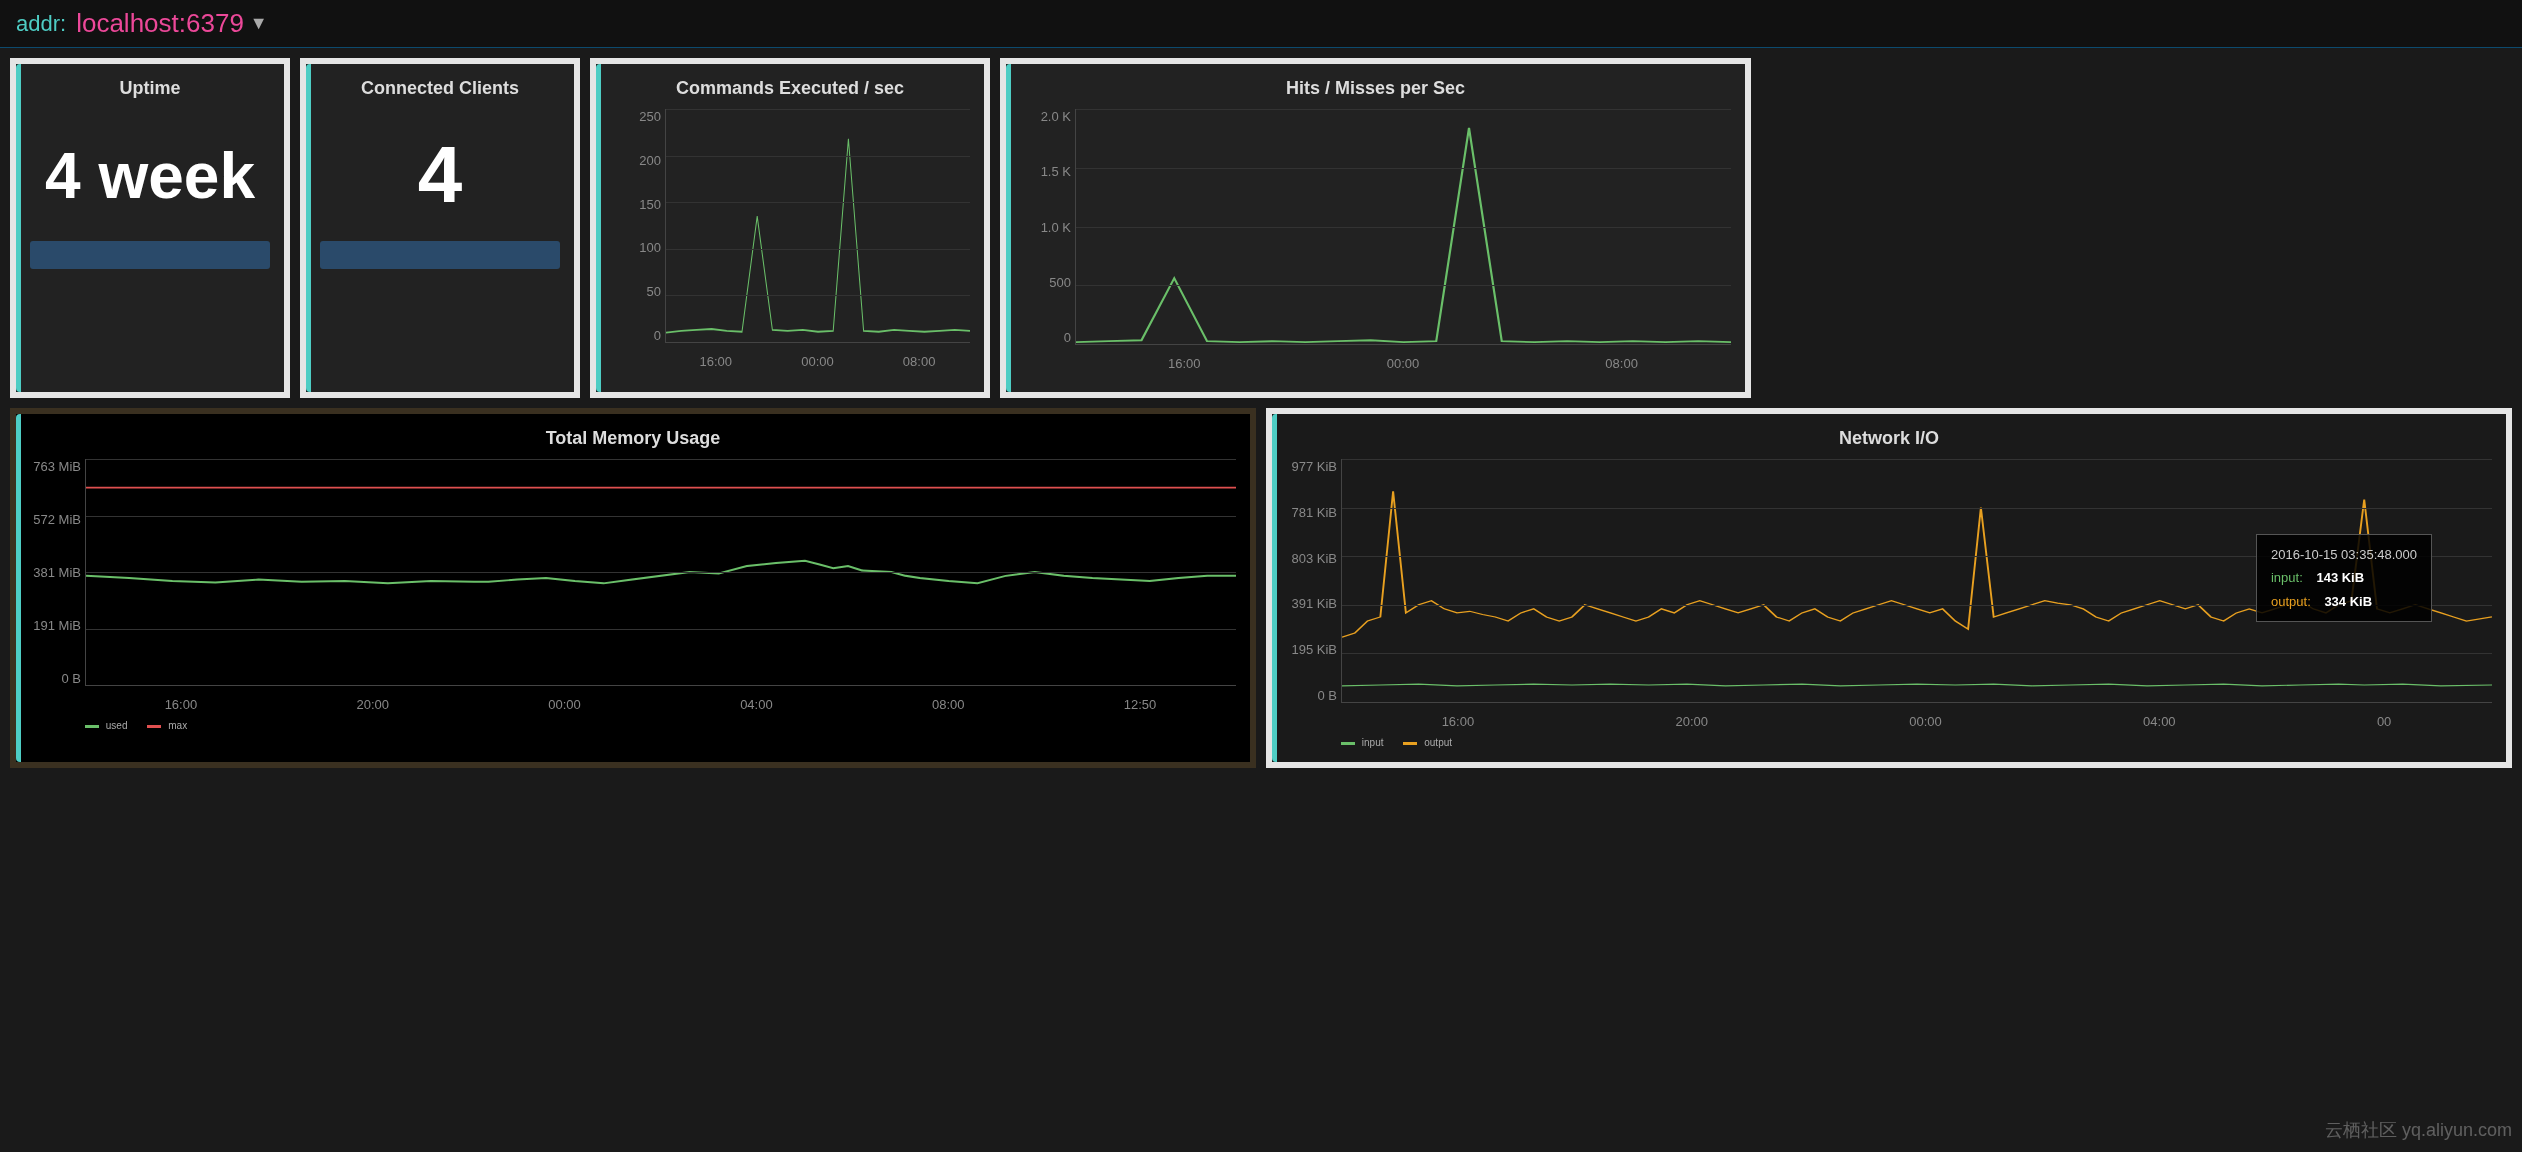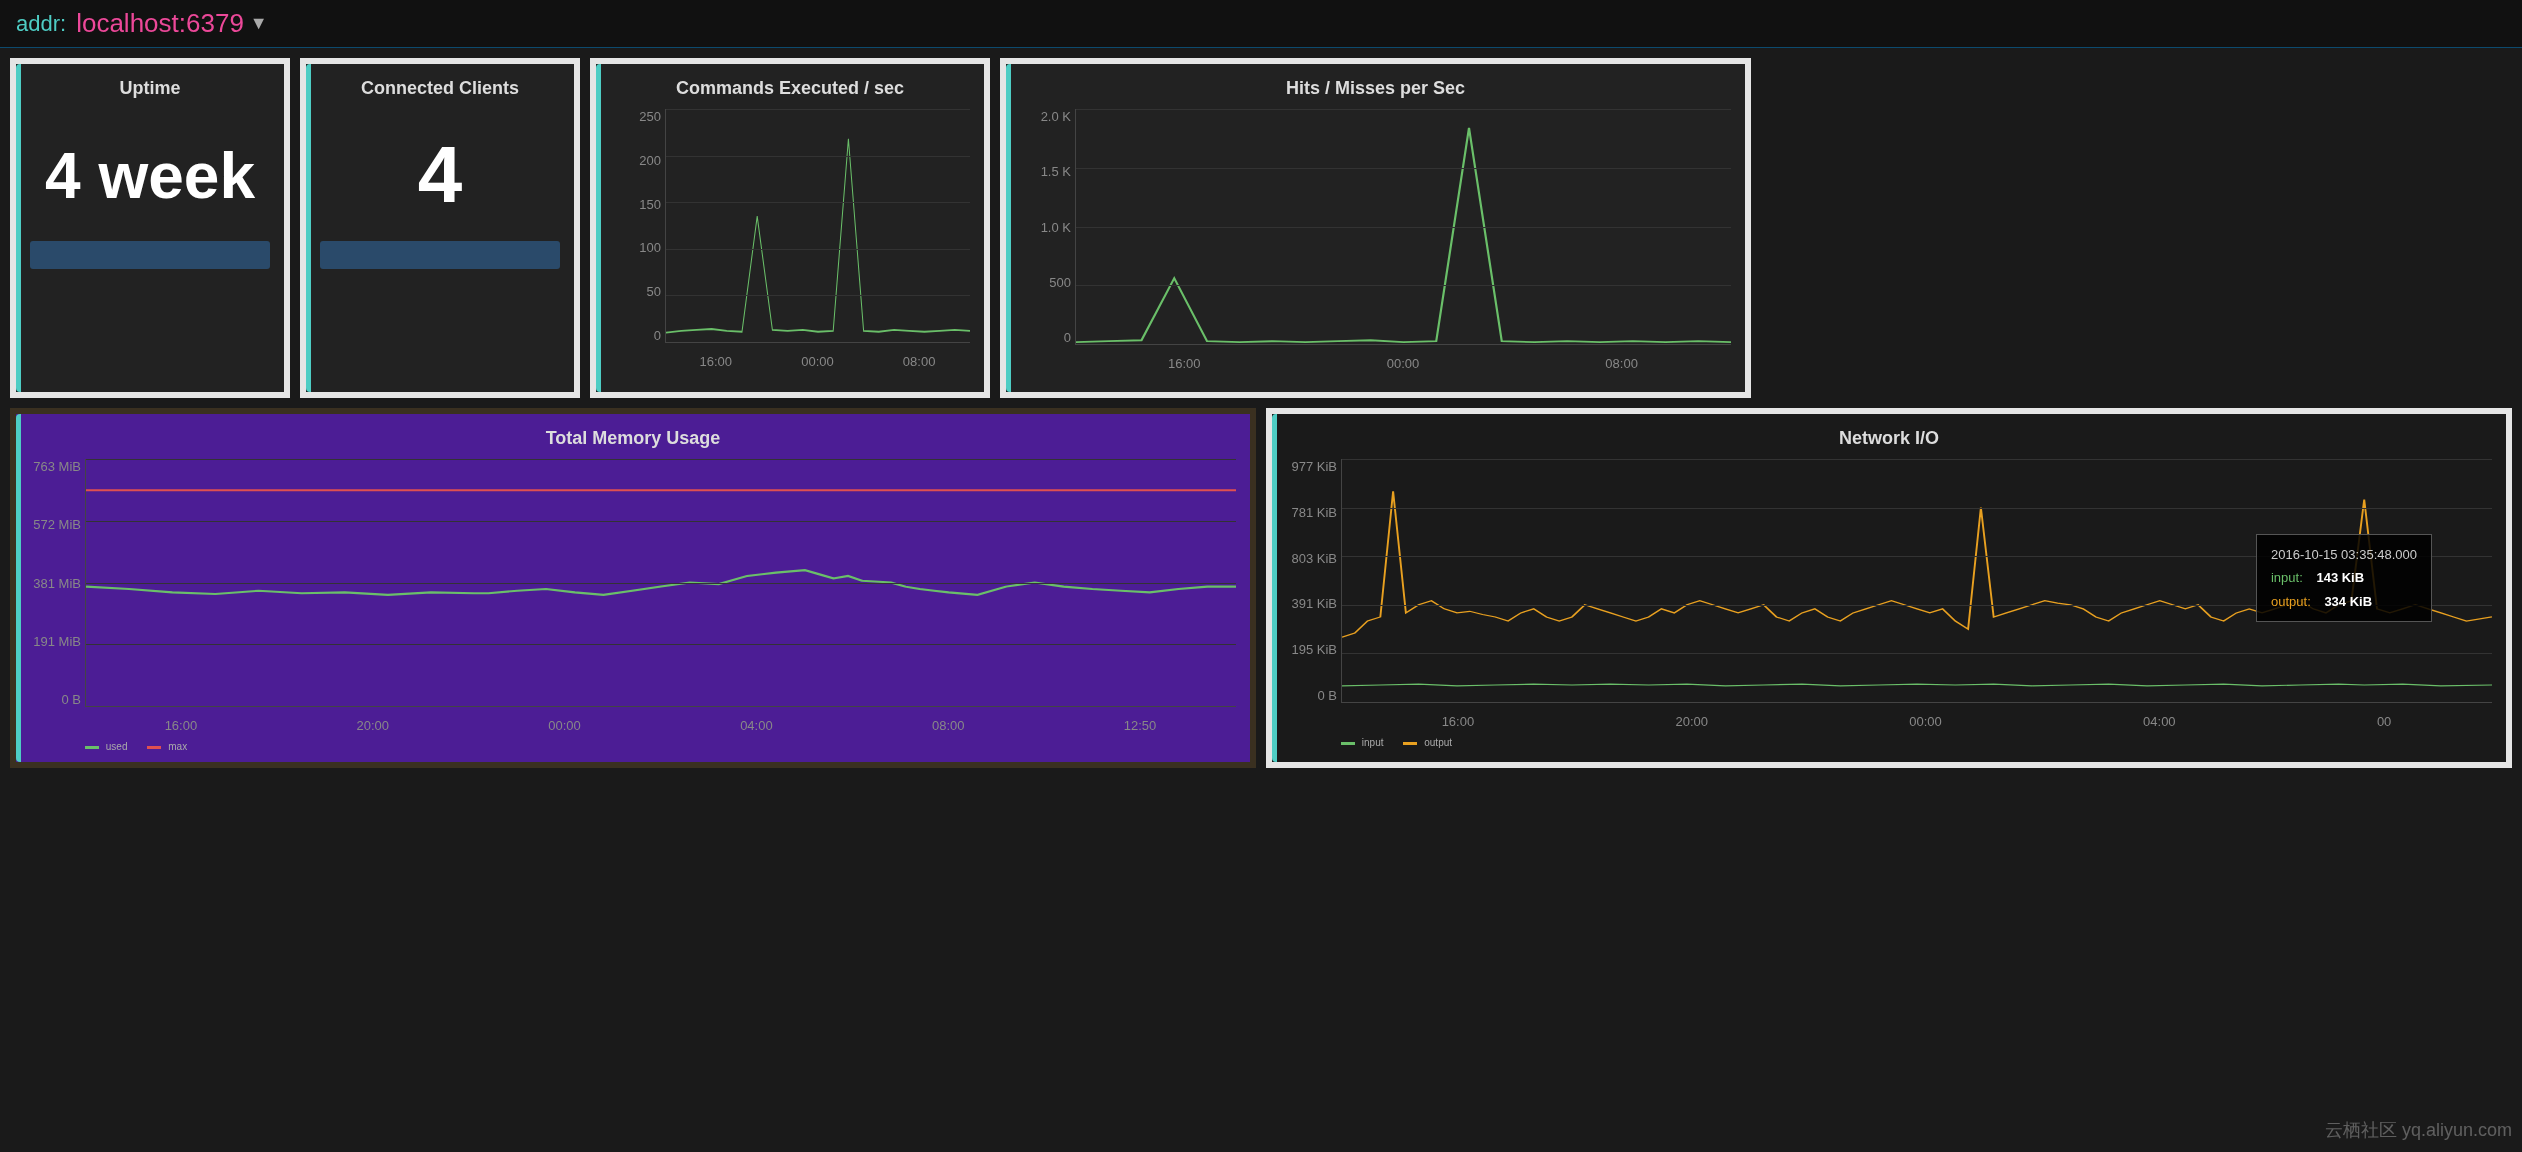--- a/index.html
+++ b/index.html
@@ -326,21 +326,21 @@
           <span>00:00</span>
           <span>08:00</span>
         </div>
       </div>
     </div>
 
   </div>
 
   <div class="bottom-row">
 
-    <div class="card" style="padding-bottom:0; background:#4c1d95; border-color:#3a3020;">
+    <div class="card" style="padding-bottom:21px; background:#000000; border-color:#3a3020;">
       <div class="card-accent" style="background:#4ecdc4;"></div>
       <div class="card-title">Total Memory Usage</div>
       <div class="chart-area" style="height: calc(100% - 56px);">
         <div class="y-labels">
           <span>763 MiB</span>
           <span>572 MiB</span>
           <span>381 MiB</span>
           <span>191 MiB</span>
           <span>0 B</span>
         </div>

